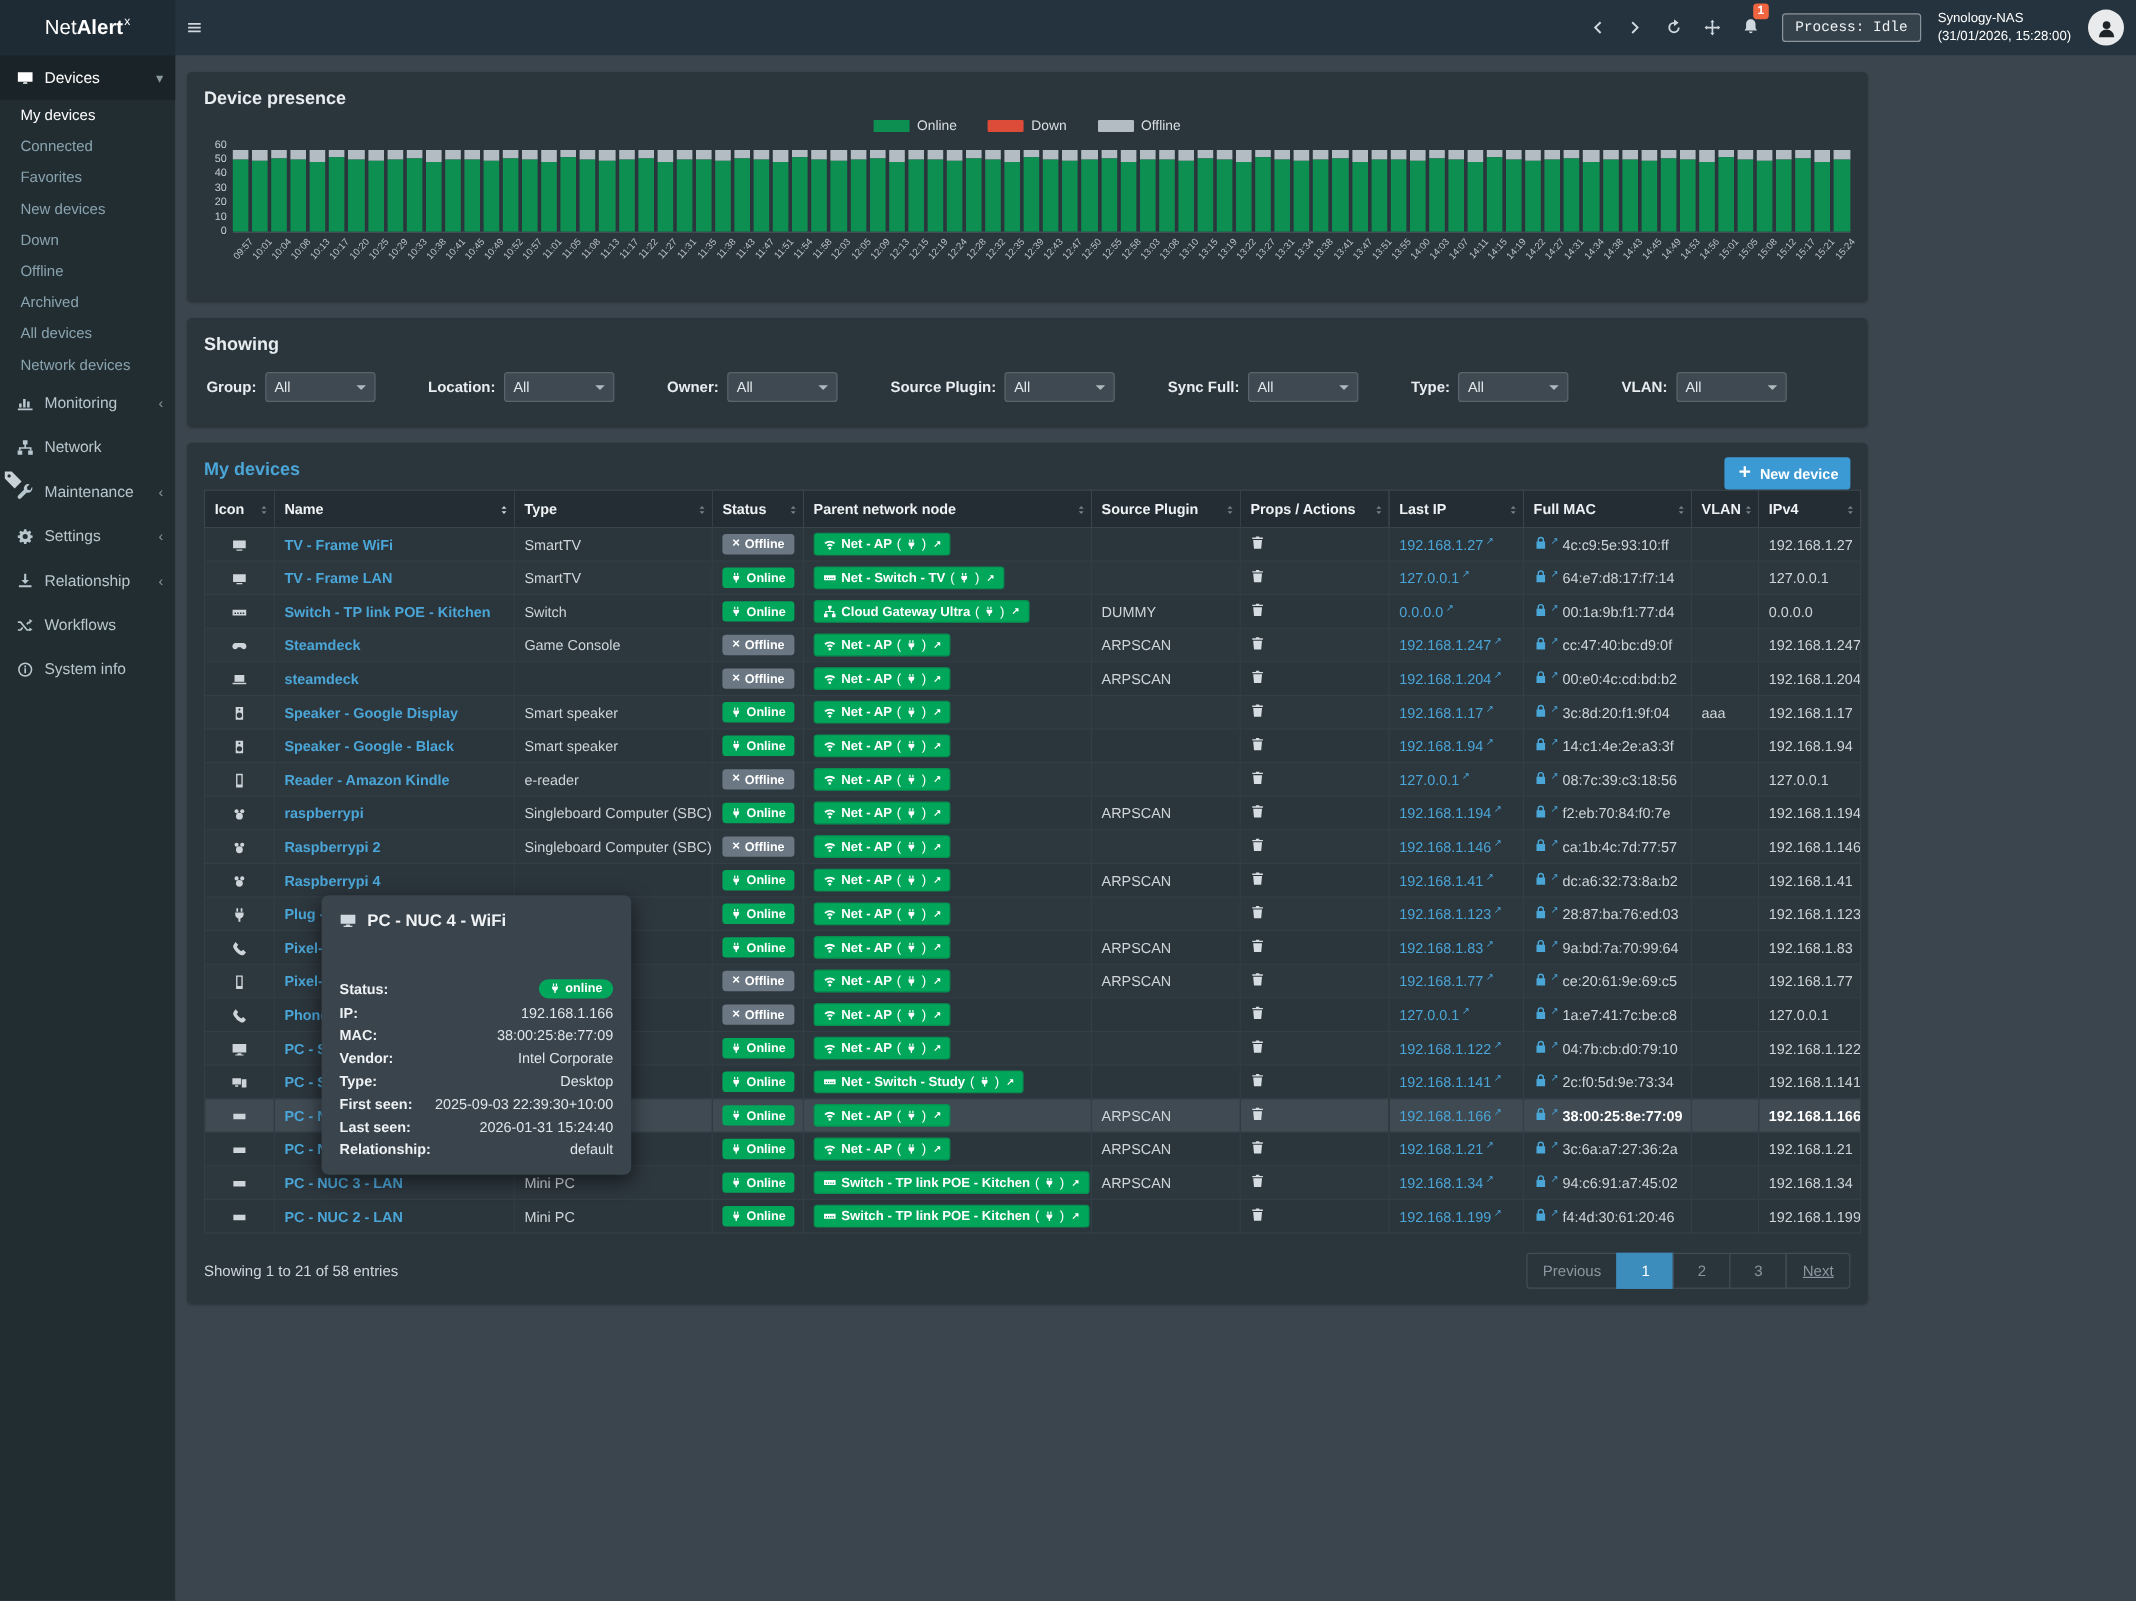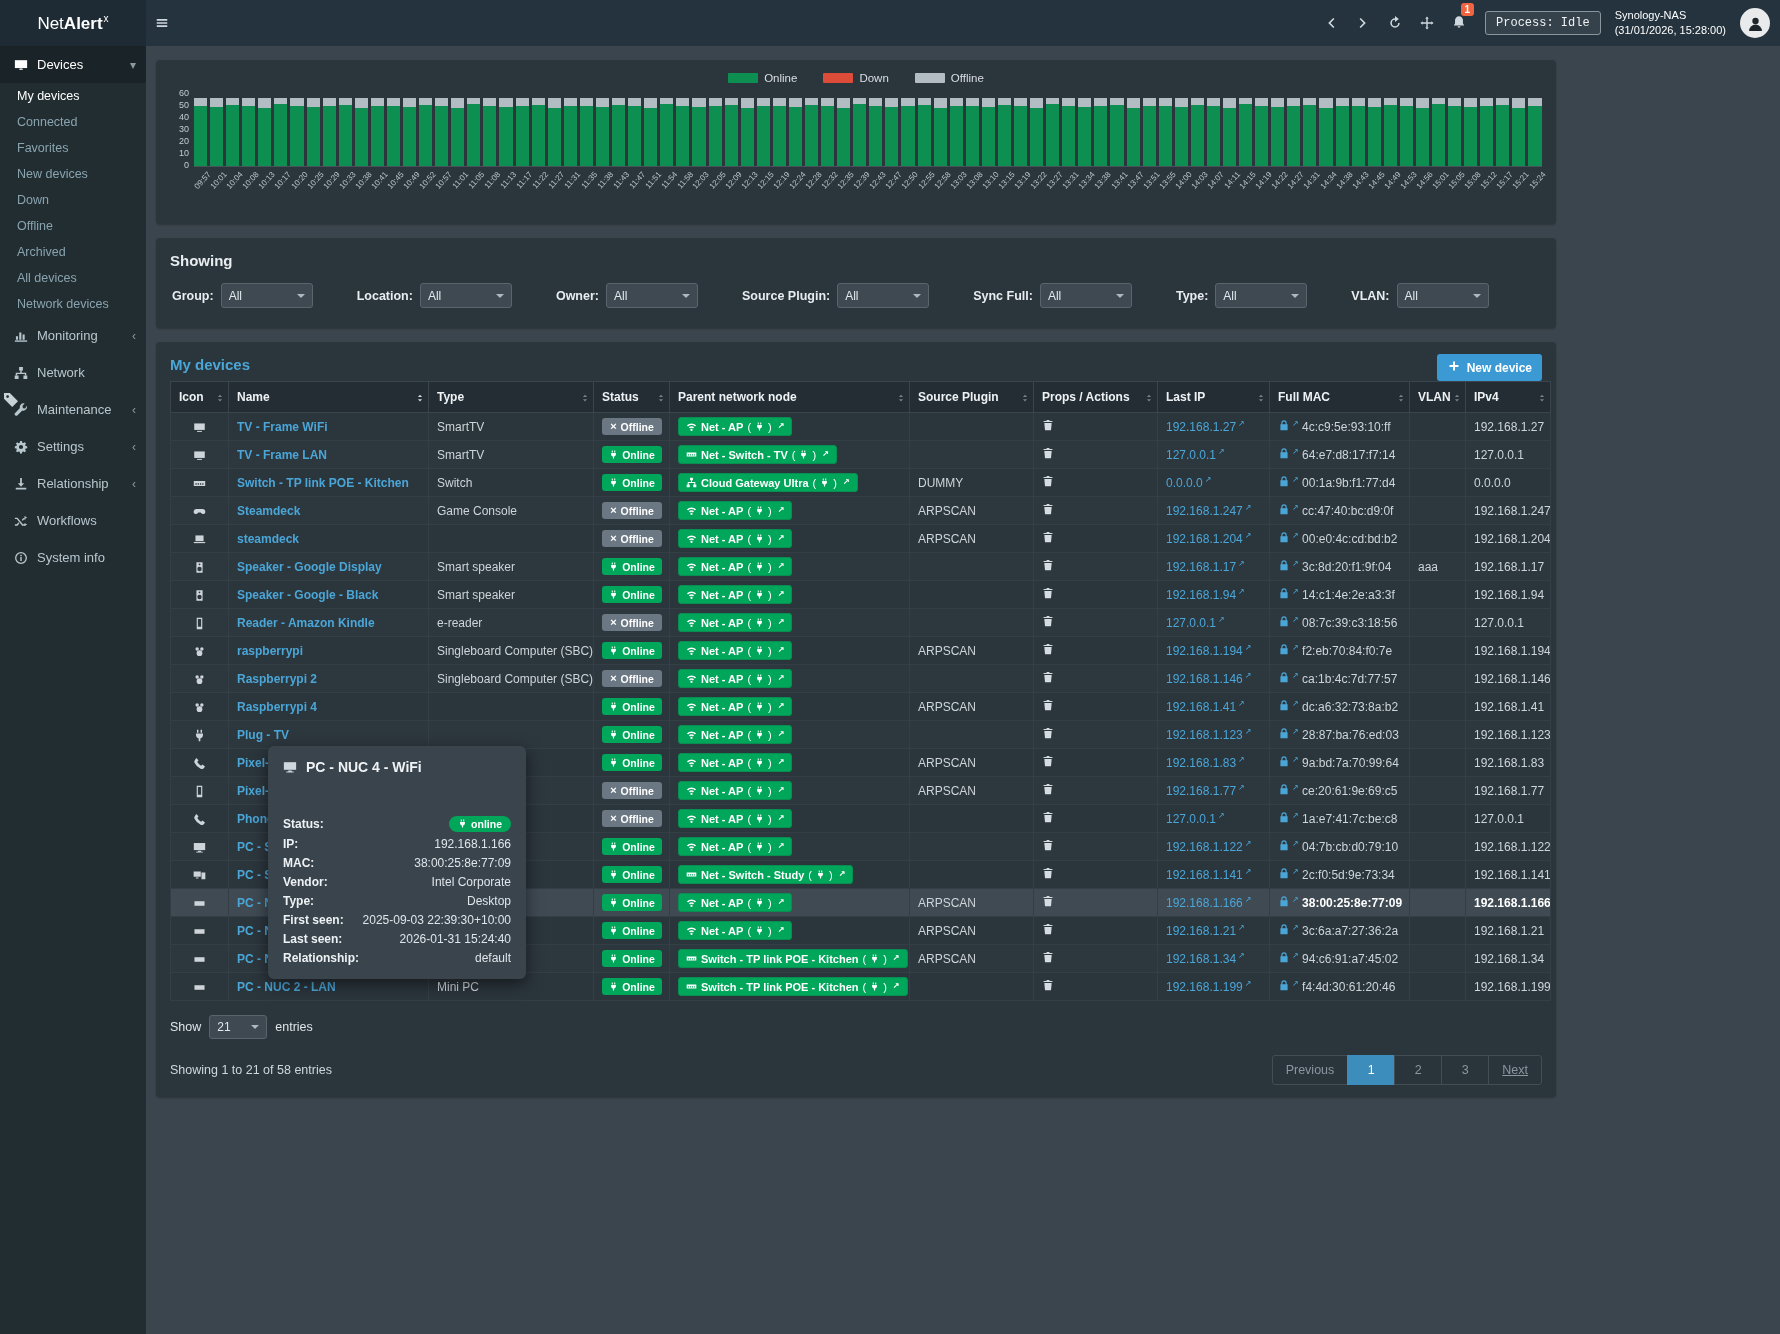--- a/index.html
+++ b/index.html
@@ -70,21 +70,21 @@
   tr.even td{background:#2d373e;}
   tr.hl td{background:#3f4a53;}
   td.c{text-align:center;}
   a.devlink{color:#4ba6d8;font-weight:bold;text-decoration:none;cursor:pointer;}
   a.iplink{color:#4ba6d8;text-decoration:none;cursor:pointer;}
   .ext{font-size:8px;vertical-align:super;margin-left:2px;color:inherit;}
   .badge-st{display:inline-flex;align-items:center;justify-content:center;gap:4px;border-radius:3px;padding:2.5px 6px;font-size:10.5px;font-weight:bold;color:#fff;min-width:48px;}
   .badge-on{background:#00a65a;}
   .badge-off{background:#6b7883;}
   .xmark{font-size:11px;line-height:1;}
-  .nodebtn{display:inline-flex;gap:4px;background:#00a65a;border:1px solid #068f51;border-radius:3px;color:#fff;font-size:11px;font-weight:bold;padding:2.5px 7px;cursor:pointer;font-family:inherit;white-space:nowrap;}
+  .nodebtn{display:inline-flex;align-items:center;gap:4px;background:#00a65a;border:1px solid #068f51;border-radius:3px;color:#fff;font-size:11px;font-weight:bold;padding:2.5px 7px;cursor:pointer;font-family:inherit;white-space:nowrap;}
   .nodebtn .pr{font-weight:normal;}
   .trashbtn{color:#d6dde2;cursor:pointer;display:inline-flex;}
   .lockbtn{color:#4ba6d8;cursor:pointer;display:inline-flex;}
   .macb{font-weight:bold;color:#fff;}
   .boldwhite{font-weight:bold;color:#fff;}
   .showrow{margin-top:14px;display:flex;align-items:center;gap:8px;font-size:12.5px;color:#dfe5e9;}
   .pagesize{width:58px;height:24px;background:#3e4951;border:1px solid #5a646d;border-radius:3px;display:inline-flex;align-items:center;justify-content:space-between;padding:0 7px;font-size:12px;cursor:pointer;box-sizing:border-box;color:#e2e8ec;}
   .footrow{display:flex;justify-content:space-between;align-items:flex-end;margin-top:16px;}
   .summary{font-size:12.5px;color:#cfd6dc;padding-bottom:8px;}
   .pagination{display:flex;}
@@ -239,20 +239,21 @@
       <span class="lbl">System info</span>
     </div>
   </aside>
 <div class="float-tag js-icon" style="font-size: 16px;"><svg viewBox="0 0 16 16" width="1em" height="1em" fill="currentColor" aria-hidden="true">
       <path fill-rule="evenodd" d="M1 1h5.8L15 9.2 9.2 15 1 6.8zM4.6 3.2a1.4 1.4 0 1 0 0 2.8 1.4 1.4 0 0 0 0-2.8z"></path>
     </svg></div>
 
 <main class="content">
 
   <section class="panel">
+    <h2>Device presence</h2>
     <div class="legend" id="legend">
         <span class="litem">
           <span class="sw" style="background:#0e8f52"></span>
           <span class="lab">Online</span>
         </span>
         <span class="litem">
           <span class="sw" style="background:#dd4b39"></span>
           <span class="lab">Down</span>
         </span>
         <span class="litem">
@@ -2007,28 +2008,20 @@
             <td><span class="lockbtn">
                 <svg viewBox="0 0 16 16" width="12px" height="12px" fill="currentColor" aria-hidden="true">
                   <path fill-rule="evenodd" d="M4.4 7V5.3a3.6 3.6 0 0 1 7.2 0V7h1.2v8H3.2V7zM6 7h4V5.3a2 2 0 0 0-4 0z"></path>
                 </svg>
               </span><span class="ext" style="color:#4ba6d8">↗</span> <span class="">f4:4d:30:61:20:46</span></td>
             <td></td>
             <td class="">192.168.1.199</td>
           </tr>
         </tbody>
     </table>
-    <div class="showrow">
-      <span>Show</span>
-      <span class="pagesize">
-          <span>21</span>
-          <span class="car"></span>
-        </span>
-      <span>entries</span>
-    </div>
     <div class="footrow">
       <div class="summary">Showing 1 to 21 of 58 entries</div>
       <div class="pagination" id="pagination">
           <span class="pg first">Previous</span>
           <span class="pg active">1</span>
           <span class="pg">2</span>
           <span class="pg">3</span>
           <span class="pg last">Next</span>
         </div>
     </div>

